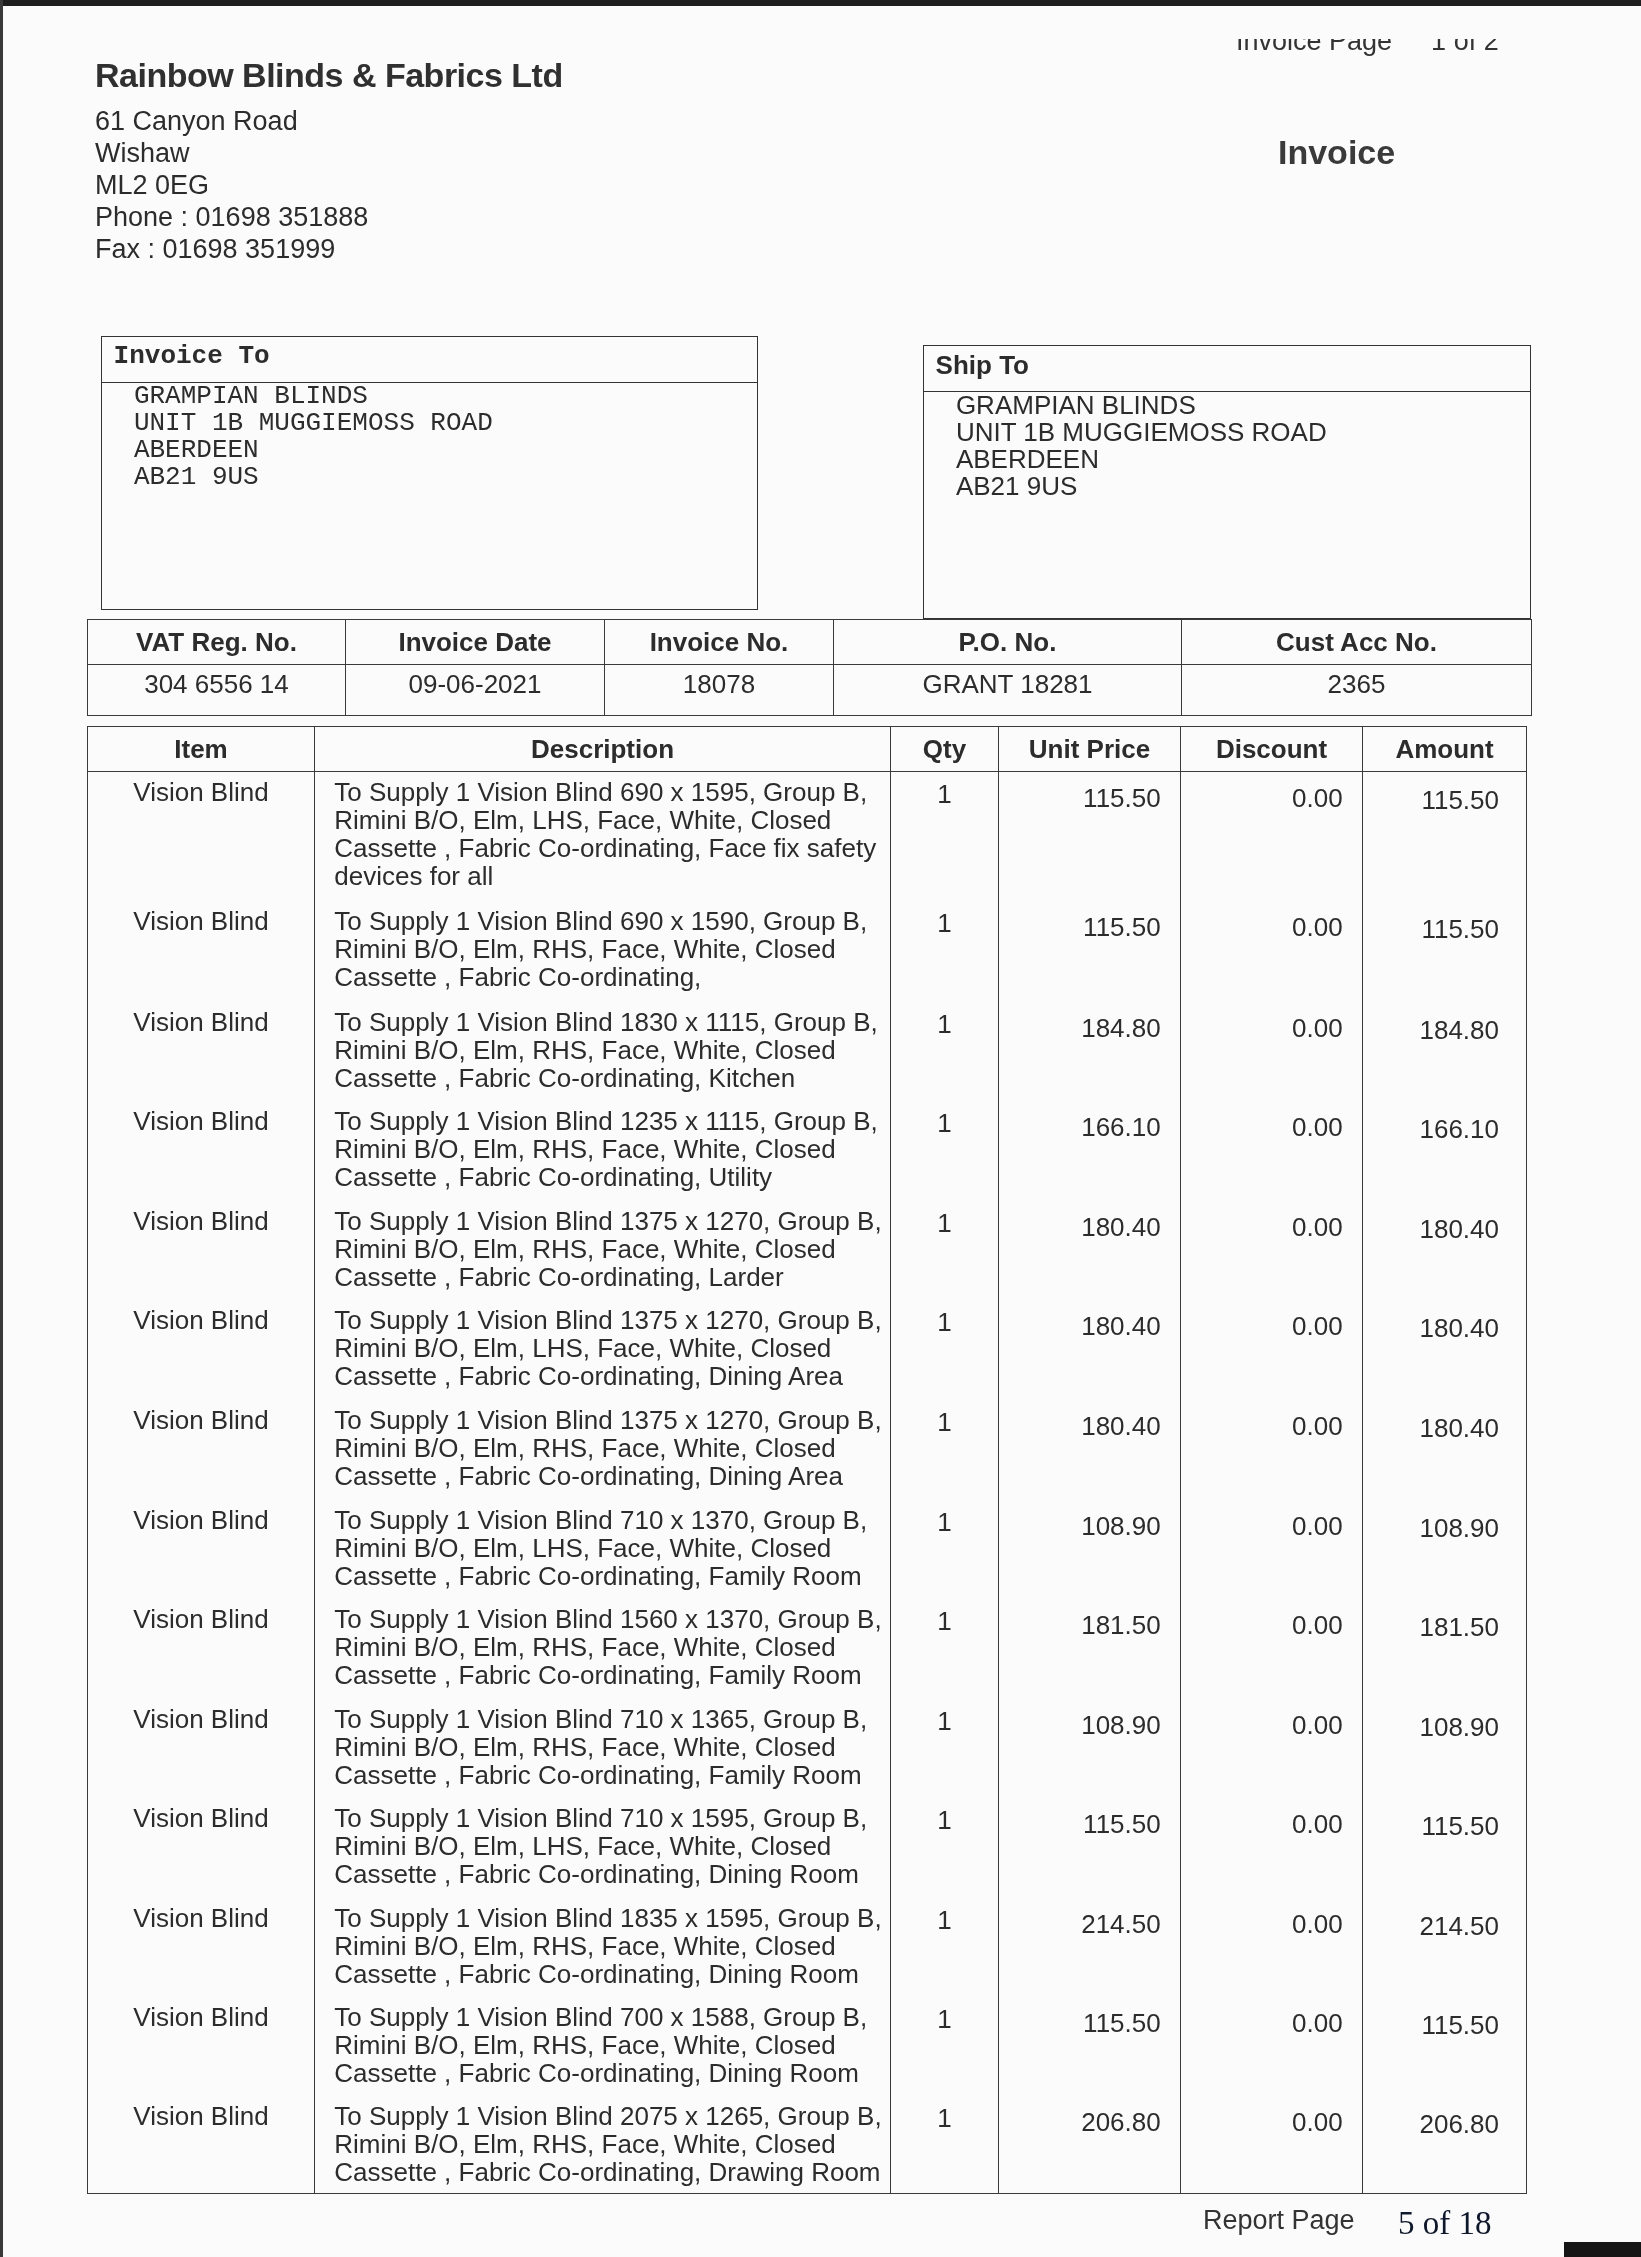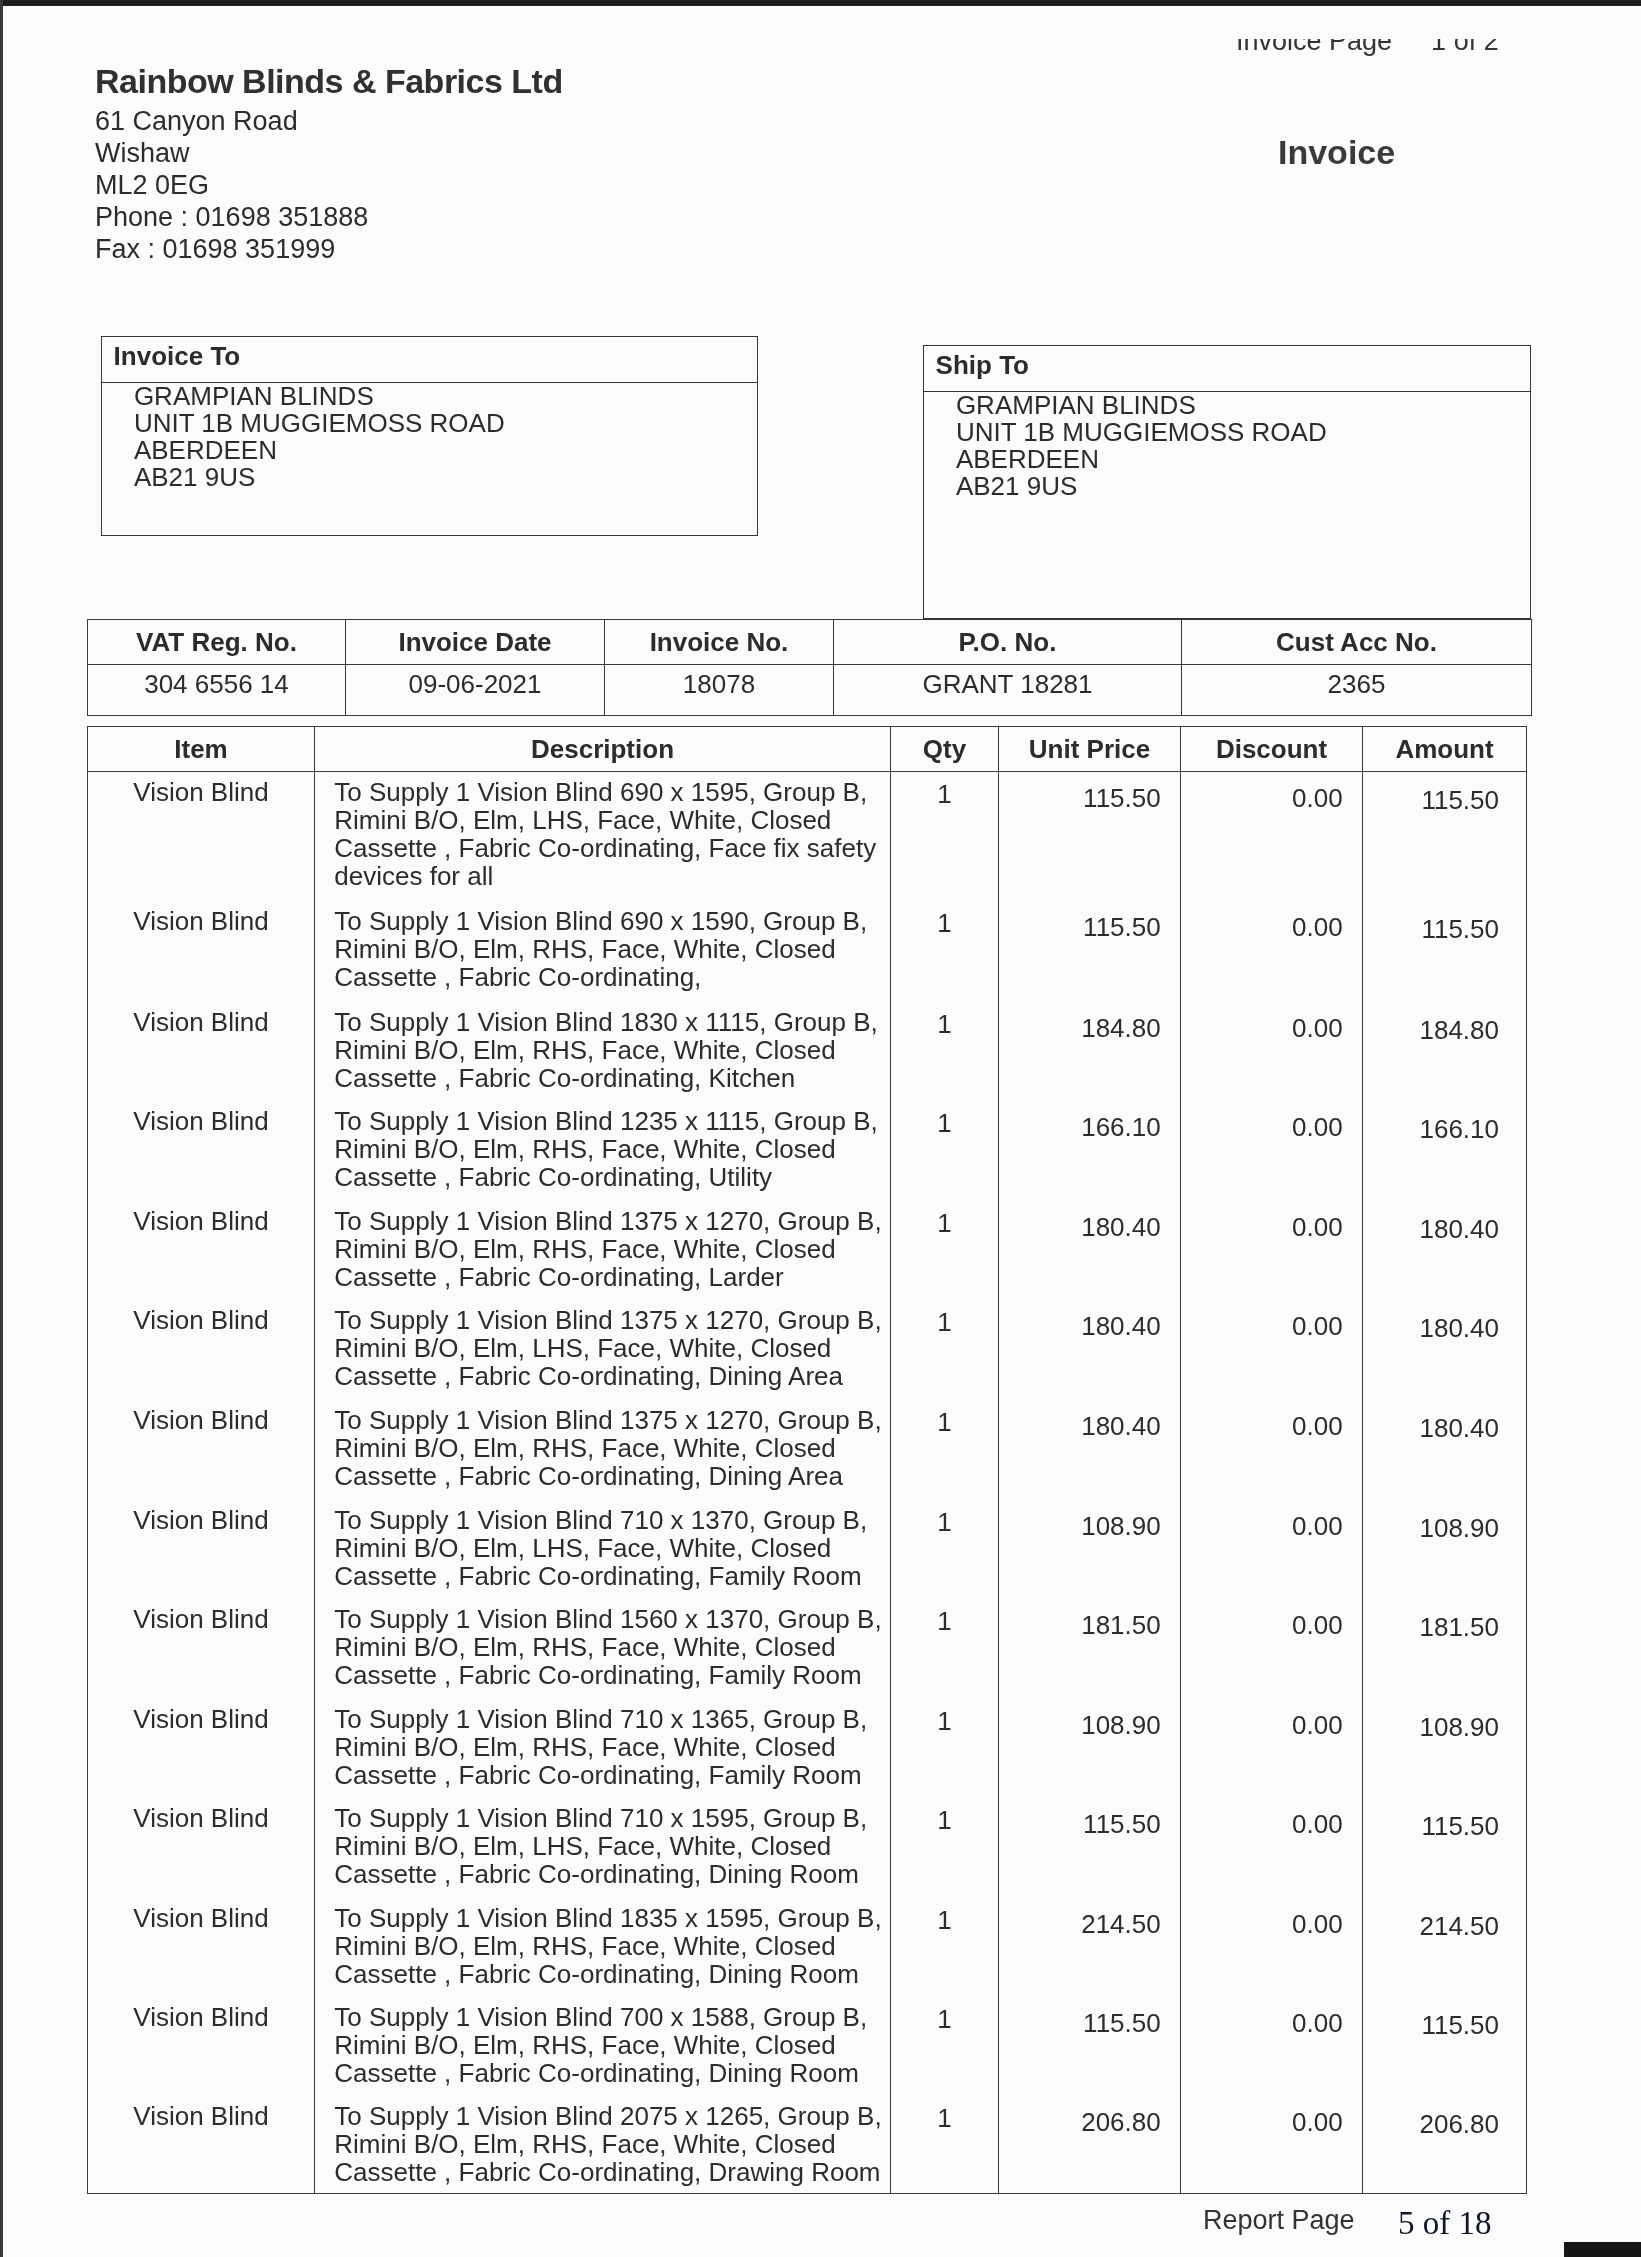--- a/index.html
+++ b/index.html
@@ -7,21 +7,21 @@
     width: 1641px; height: 2257px; position: relative; overflow: hidden;
     background: #fbfbfb;
     font-family: "Liberation Sans", sans-serif;
     color: #2a2a2a;
   }
   .scan-top { position: absolute; left: 0; top: 0; width: 1641px; height: 5.8px; background: #1e1e1e; }
   .scan-left { position: absolute; left: 0; top: 0; width: 2.9px; height: 2257px; background: #3a3a3a; }
   .scan-br { position: absolute; right: 0; bottom: 0; width: 77px; height: 15.4px; background: #151515; }
   .abs { position: absolute; white-space: nowrap; }
 
-  .company-name { left: 95px; top: 62px; font-size: 34px; font-weight: bold; letter-spacing: -0.5px; color: #303030; }
+  .company-name { left: 95px; top: 56px; font-size: 34px; font-weight: bold; letter-spacing: -0.5px; color: #303030; }
   .addr { left: 95px; font-size: 27px; color: #2c2c2c; }
 
   .page-indicator { left: 1236px; top: 39px; font-size: 27px; color: #333; height: 29px; overflow: hidden; }
   .page-indicator span { display: inline-block; transform: translateY(-13.5px); }
   .page-indicator .pg-num { margin-left: 39px; }
   .doc-title { left: 1278px; top: 133px; font-size: 34px; font-weight: bold; color: #3a3a3a; }
 
   .addr-box { position: absolute; border: 1.9px solid #333; box-sizing: border-box; background: transparent; }
   .addr-box .box-head { height: 46px; border-bottom: 1.9px solid #333; box-sizing: border-box; font-size: 26px; font-weight: bold; padding: 3.9px 0 0 11.6px; color: #2c2c2c; }
   .addr-box .box-lines { padding: 0 0 0 3.9px; font-size: 26px; line-height: 27px; color: #2c2c2c; margin-left: 28px; }
@@ -58,21 +58,21 @@
 <div class="abs addr" style="top:138px">Wishaw</div>
 <div class="abs addr" style="top:170px">ML2 0EG</div>
 <div class="abs addr" style="top:202px">Phone : 01698 351888</div>
 <div class="abs addr" style="top:234px">Fax : 01698 351999</div>
 
 <div class="abs page-indicator">
   <span>Invoice Page</span><span class="pg-num">1 of 2</span>
 </div>
 <div class="abs doc-title">Invoice</div>
 
-<div class="addr-box" style="left:101px; top:336px; width:657px; height:200px;">
+<div class="addr-box" style="left:101px; top:336px; width:657px; height:274px;font-family:Liberation Mono, monospace;">
   <div class="box-head">Invoice To</div>
   <div class="box-lines">
     <div>GRAMPIAN BLINDS</div>
     <div>UNIT 1B MUGGIEMOSS ROAD</div>
     <div>ABERDEEN</div>
     <div>AB21 9US</div>
   </div>
 </div>
 
 <div class="addr-box" style="left:923px; top:345px; width:608px; height:274px;">

